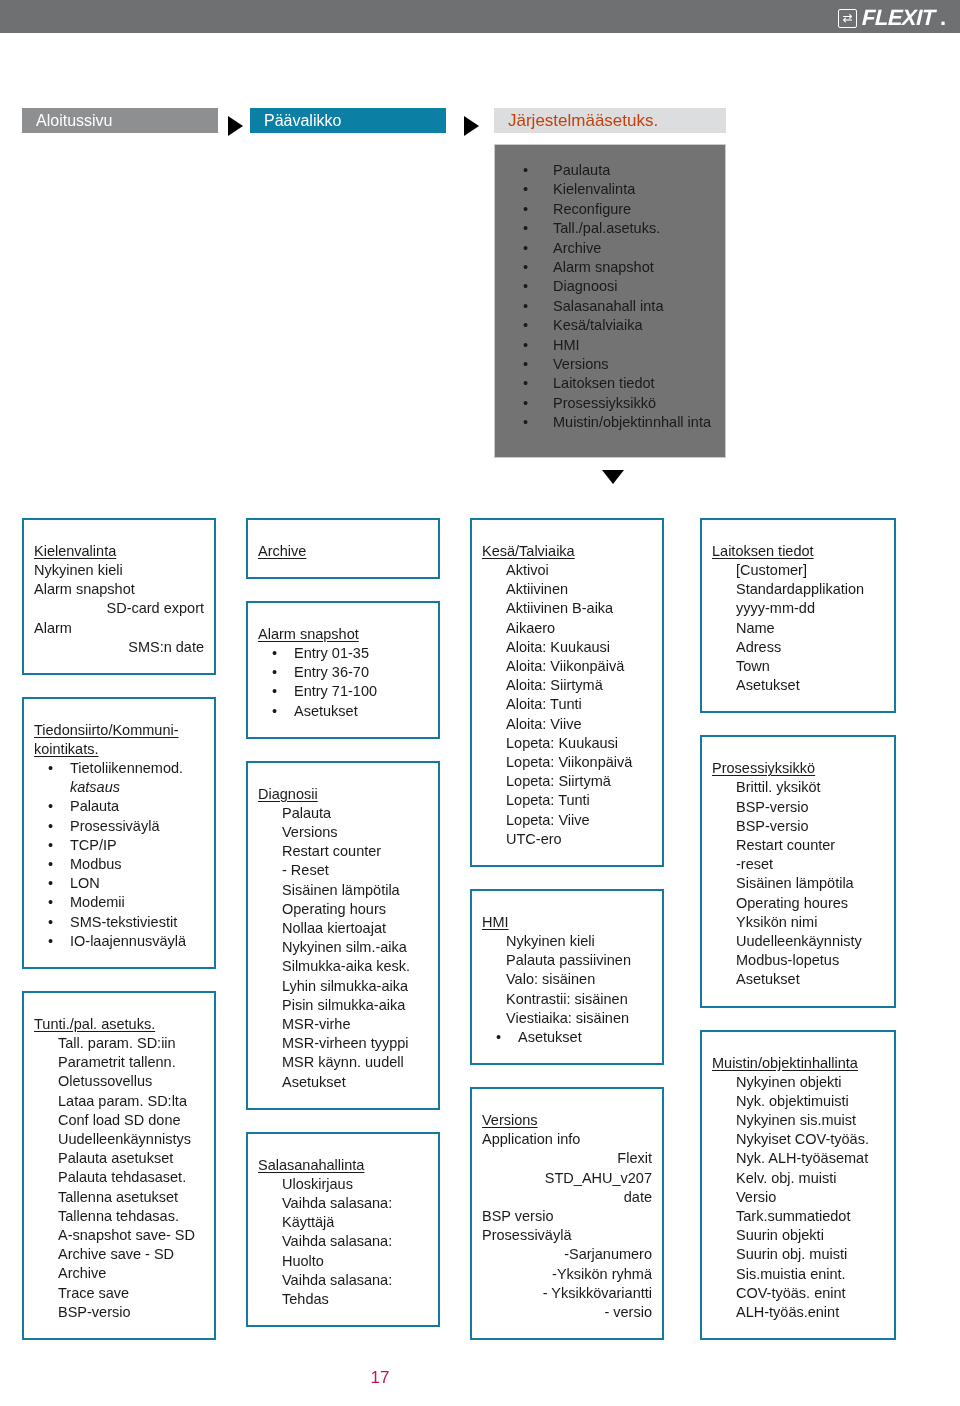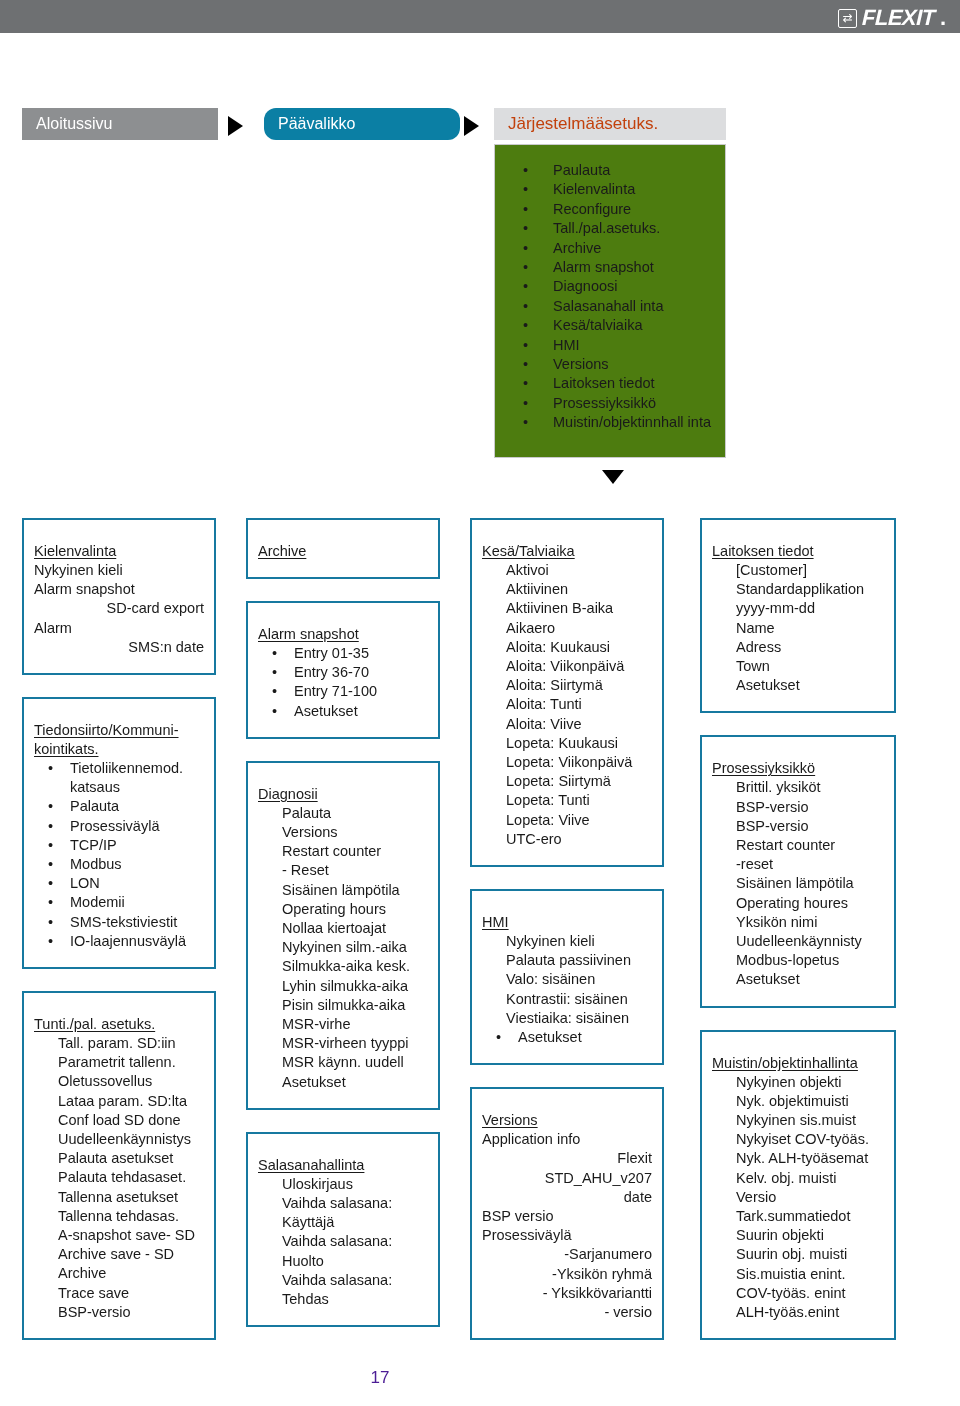--- a/index.html
+++ b/index.html
@@ -36,44 +36,44 @@
     font-size: 22px;
     letter-spacing: -0.5px;
     font-style: italic;
     transform: skewX(-2deg);
   }
   .logo-dot { color: #ffffff; font-weight: bold; font-size: 22px; }
 
   
   .crumbs { position: absolute; left: 0; top: 108px; width: 960px; height: 36px; }
   .crumb {
-    position: absolute; top: 0; height: 32px;
+    position: absolute; top: 0; height: 25px;
     display: flex; align-items: center;
     padding-left: 14px;
     font-size: 16px;
   }
   .crumb-1 { left: 22px;  width: 196px; background: #8d8f91; color: #ffffff; }
-  .crumb-2 { left: 264px; width: 196px; background: #0b7fa4; color: #ffffff; border-radius: 12px; }
+  .crumb-2 { left: 250px; width: 196px; background: #0b7fa4; color: #ffffff; }
   .crumb-3 { left: 494px; width: 232px; background: #dcdddf; color: #c2410c; font-size: 17px; }
 
   .tri-right {
     position: absolute; top: 8px;
     width: 0; height: 0;
     border-top: 10px solid transparent;
     border-bottom: 10px solid transparent;
     border-left: 15px solid #000000;
   }
   .tri-1 { left: 228px; }
   .tri-2 { left: 464px; }
 
   
   .sys-panel {
     position: absolute; left: 494px; top: 144px;
     width: 232px; height: 314px;
-    background: #4d7c0f;
+    background: #737373;
     border: 1px solid #c9cacc;
   }
   .sys-list { list-style: none; padding: 16px 0 0 14px; }
   .sys-list li {
     position: relative;
     font-size: 14.5px;
     line-height: 19.4px;
     padding-left: 44px;
   }
   .sys-list li::before {
@@ -124,21 +124,21 @@
   .mixed > li.bull::before {
     content: "\2022";
     position: absolute; left: 14px; top: 0;
     font-size: 14.5px;
   }
 
   
   .page-number {
     position: absolute; left: 0; top: 1368px;
     width: 760px; text-align: center;
-    font-size: 17px; color: #4c1d95;
+    font-size: 17px; color: #be185d;
   }
 </style>
 </head>
 <body>
 
 <div class="page">
 
   <div class="header-bar">
     <div class="logo">
       <span class="logo-mark">⇄</span>
@@ -185,21 +185,21 @@
             <li class="deep">SD-card export</li>
             <li class="zero">Alarm</li>
             <li class="deep">SMS:n date</li>
           </ul>
         </div>
         <div class="box">
           <div class="box-title">Tiedonsiirto/Kommuni-</div>
           <div class="box-title">kointikats.</div>
           <ul class="items mixed">
             <li class="bull">Tietoliikennemod.</li>
-            <li class="" style="--no: 1; padding-left: 36px;">katsaus</li>
+            <li class="" style="--no: 1; padding-left: 36px; font-style: italic;">katsaus</li>
             <li class="bull">Palauta</li>
             <li class="bull">Prosessiväylä</li>
             <li class="bull">TCP/IP</li>
             <li class="bull">Modbus</li>
             <li class="bull">LON</li>
             <li class="bull">Modemii</li>
             <li class="bull">SMS-tekstiviestit</li>
             <li class="bull">IO-laajennusväylä</li>
           </ul>
         </div>

